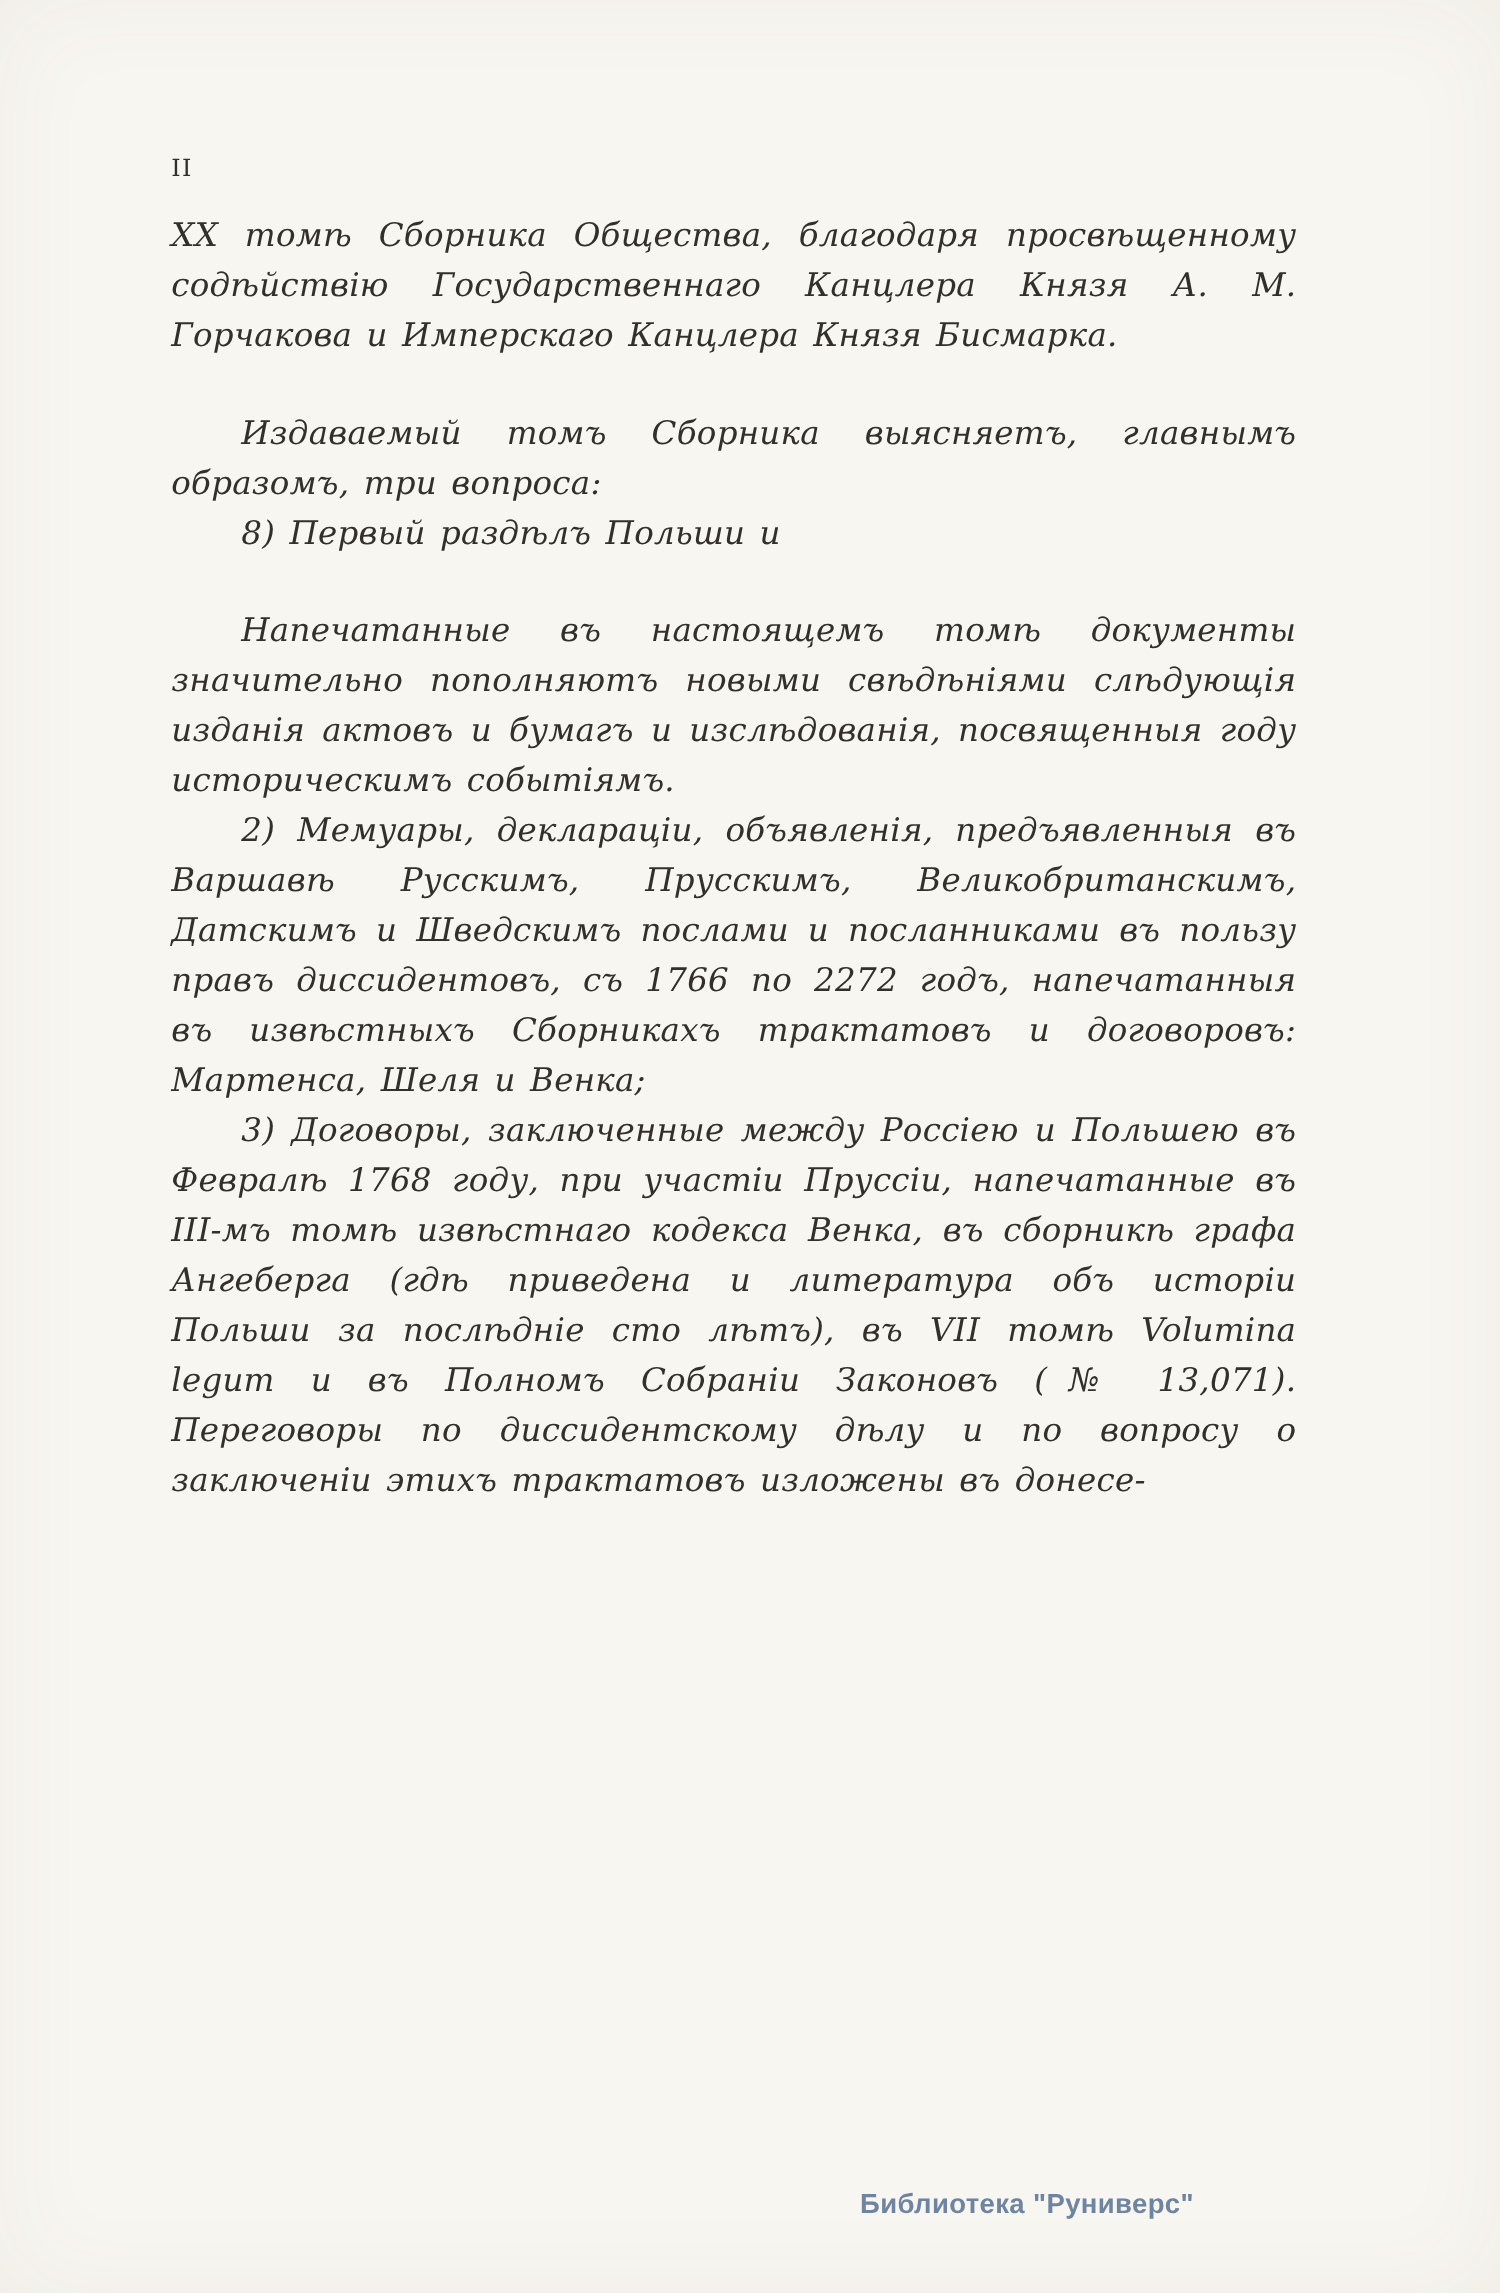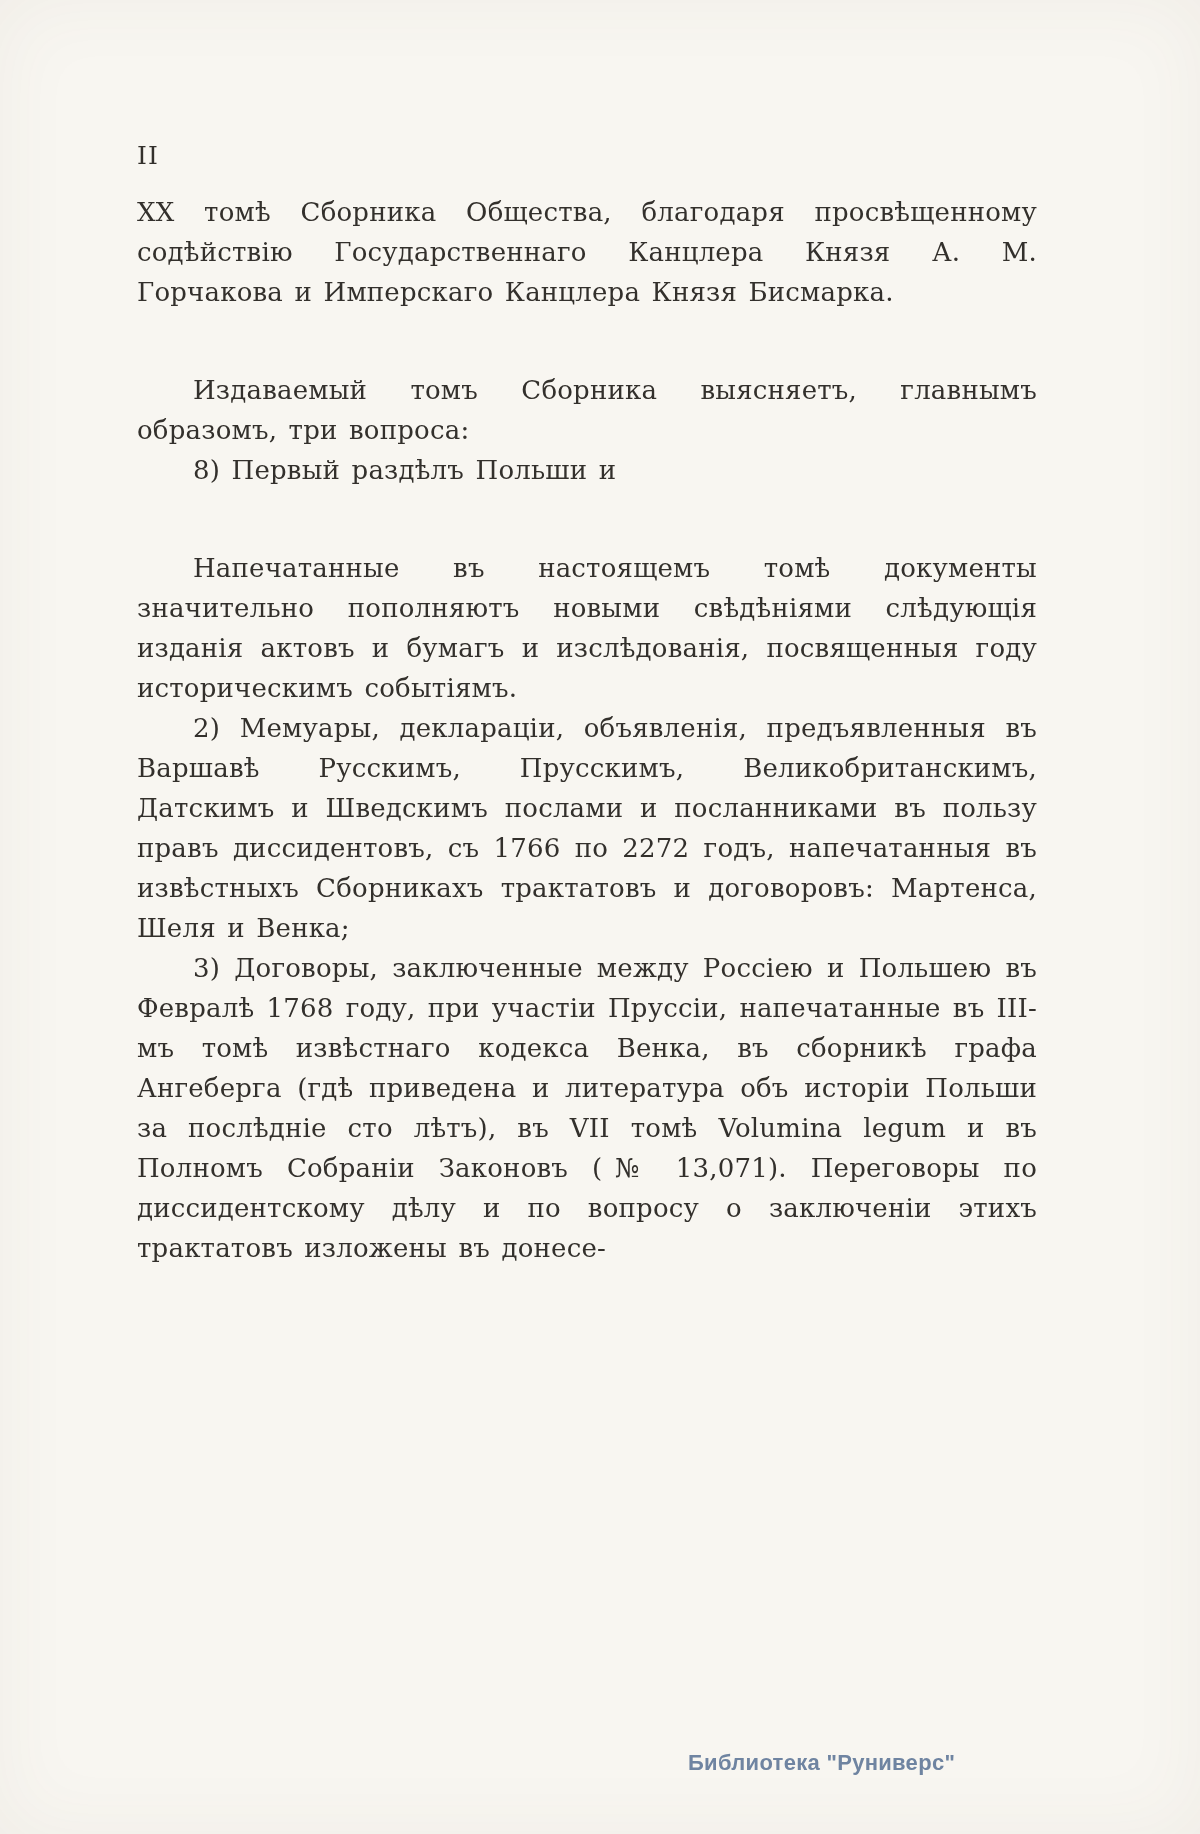--- a/index.html
+++ b/index.html
@@ -16,39 +16,39 @@
     margin: 0 auto;
     background: #f8f6f1;
     box-shadow: inset 0 0 80px rgba(90, 80, 60, 0.05);
     box-sizing: border-box;
     padding: 126px 163px 0 137px;
     color: #33302c;
     font-family: "DejaVu Serif", serif;
     overflow: hidden;
   }
   .page-number {
-    font-size: 25px;
+    font-size: 19px;
     line-height: 1;
     margin-bottom: 24px;
     letter-spacing: 1px;
-    margin-top: 17px;
   }
   .para {
     margin: 0;
     font-size: 26px;
     line-height: 40px;
     text-align: justify;
     word-spacing: 3px;
     letter-spacing: 0.2px;
+    font-style: italic;
   }
   .para.indent {
     text-indent: 56px;
   }
   .gap-lg {
-    margin-top: 58px;
+    margin-top: 38px;
   }
   .gap-sm {
     margin-top: 8px;
   }
   .watermark {
     position: absolute;
     left: 688px;
     top: 1750px;
     font-family: "Liberation Sans", sans-serif;
     font-weight: 700;

